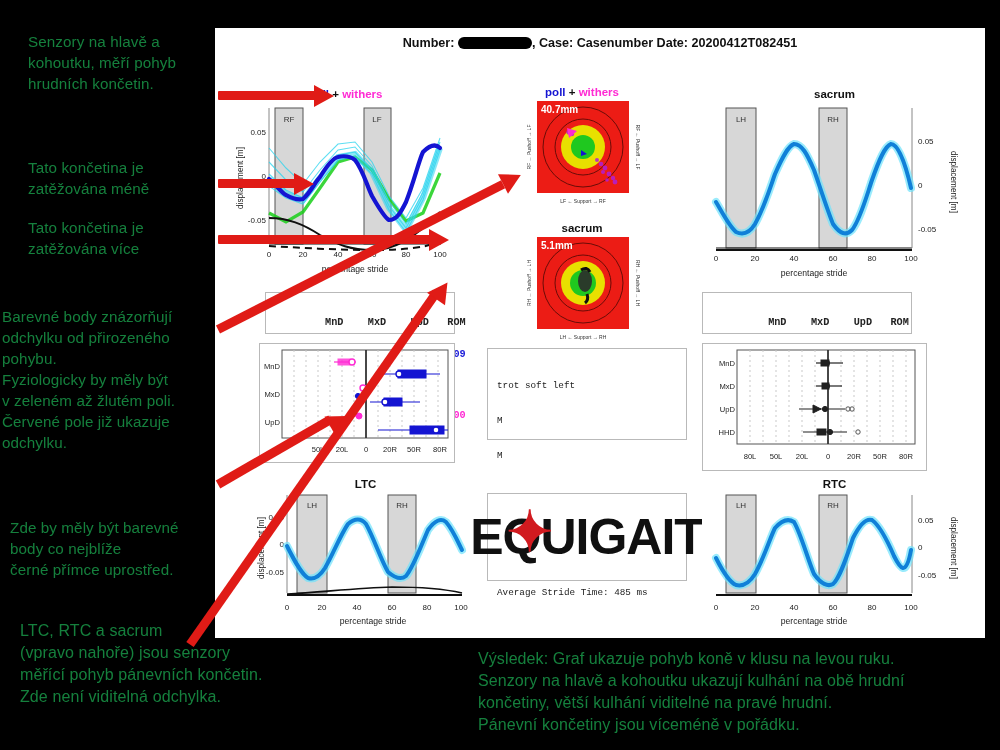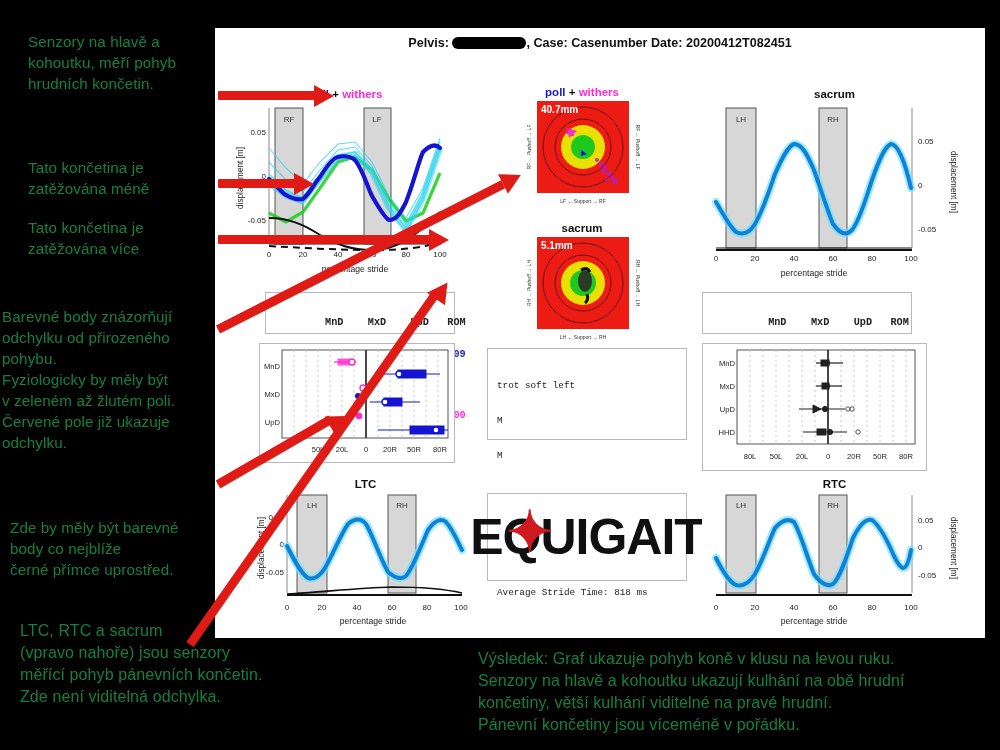--- a/index.html
+++ b/index.html
@@ -75,21 +75,21 @@
     color:#d11a1f; font-size:56px; font-weight:bold;
   }
   svg { display:block; }
 </style>
 </head>
 <body>
 
 <div id="report">
 
   <div class="title-line">
-    <span>Pelvis:</span>
+    <span>Number:</span>
     <span class="redact"></span><span>, Case: Casenumber Date: 20200412T082451</span>
   </div>
 
   <div class="panel" style="left:18px; top:58px; width:225px; height:210px;">
     <div class="ptitle" style="padding-top:2px;">
       <span class="poll">poll</span>
       <span class="plus">+</span>
       <span class="wit">withers</span>
     </div>
     <svg width="225" height="192" viewBox="0 0 225 192">
@@ -296,21 +296,21 @@
   </div>
 
   <div class="panel bordered" style="left:272px; top:320px; width:200px; height:92px; padding:8px 9px;">
     <div class="infobox">
       <div>trot soft left</div>
       <div>M</div>
       <div>M</div>
       <div style="height:9px;"></div>
       <div>Trial Numbers: 7  8  9 10 11</div>
       <div>Number of Strides: 41</div>
-      <div>Average Stride Time: 818 ms</div>
+      <div>Average Stride Time: 485 ms</div>
     </div>
   </div>
 
   <div class="panel bordered" style="left:487px; top:315px; width:225px; height:128px;">
     <svg width="223" height="126" viewBox="0 0 223 126">
       <rect x="34" y="6" width="178" height="94" fill="#fff" stroke="#555" stroke-width="1"></rect>
       <g stroke="#c9c9c9" stroke-width="1" stroke-dasharray="2,3">
         <line x1="47" y1="6" x2="47" y2="100"></line>
           <line x1="60" y1="6" x2="60" y2="100"></line>
         <line x1="73" y1="6" x2="73" y2="100"></line>

